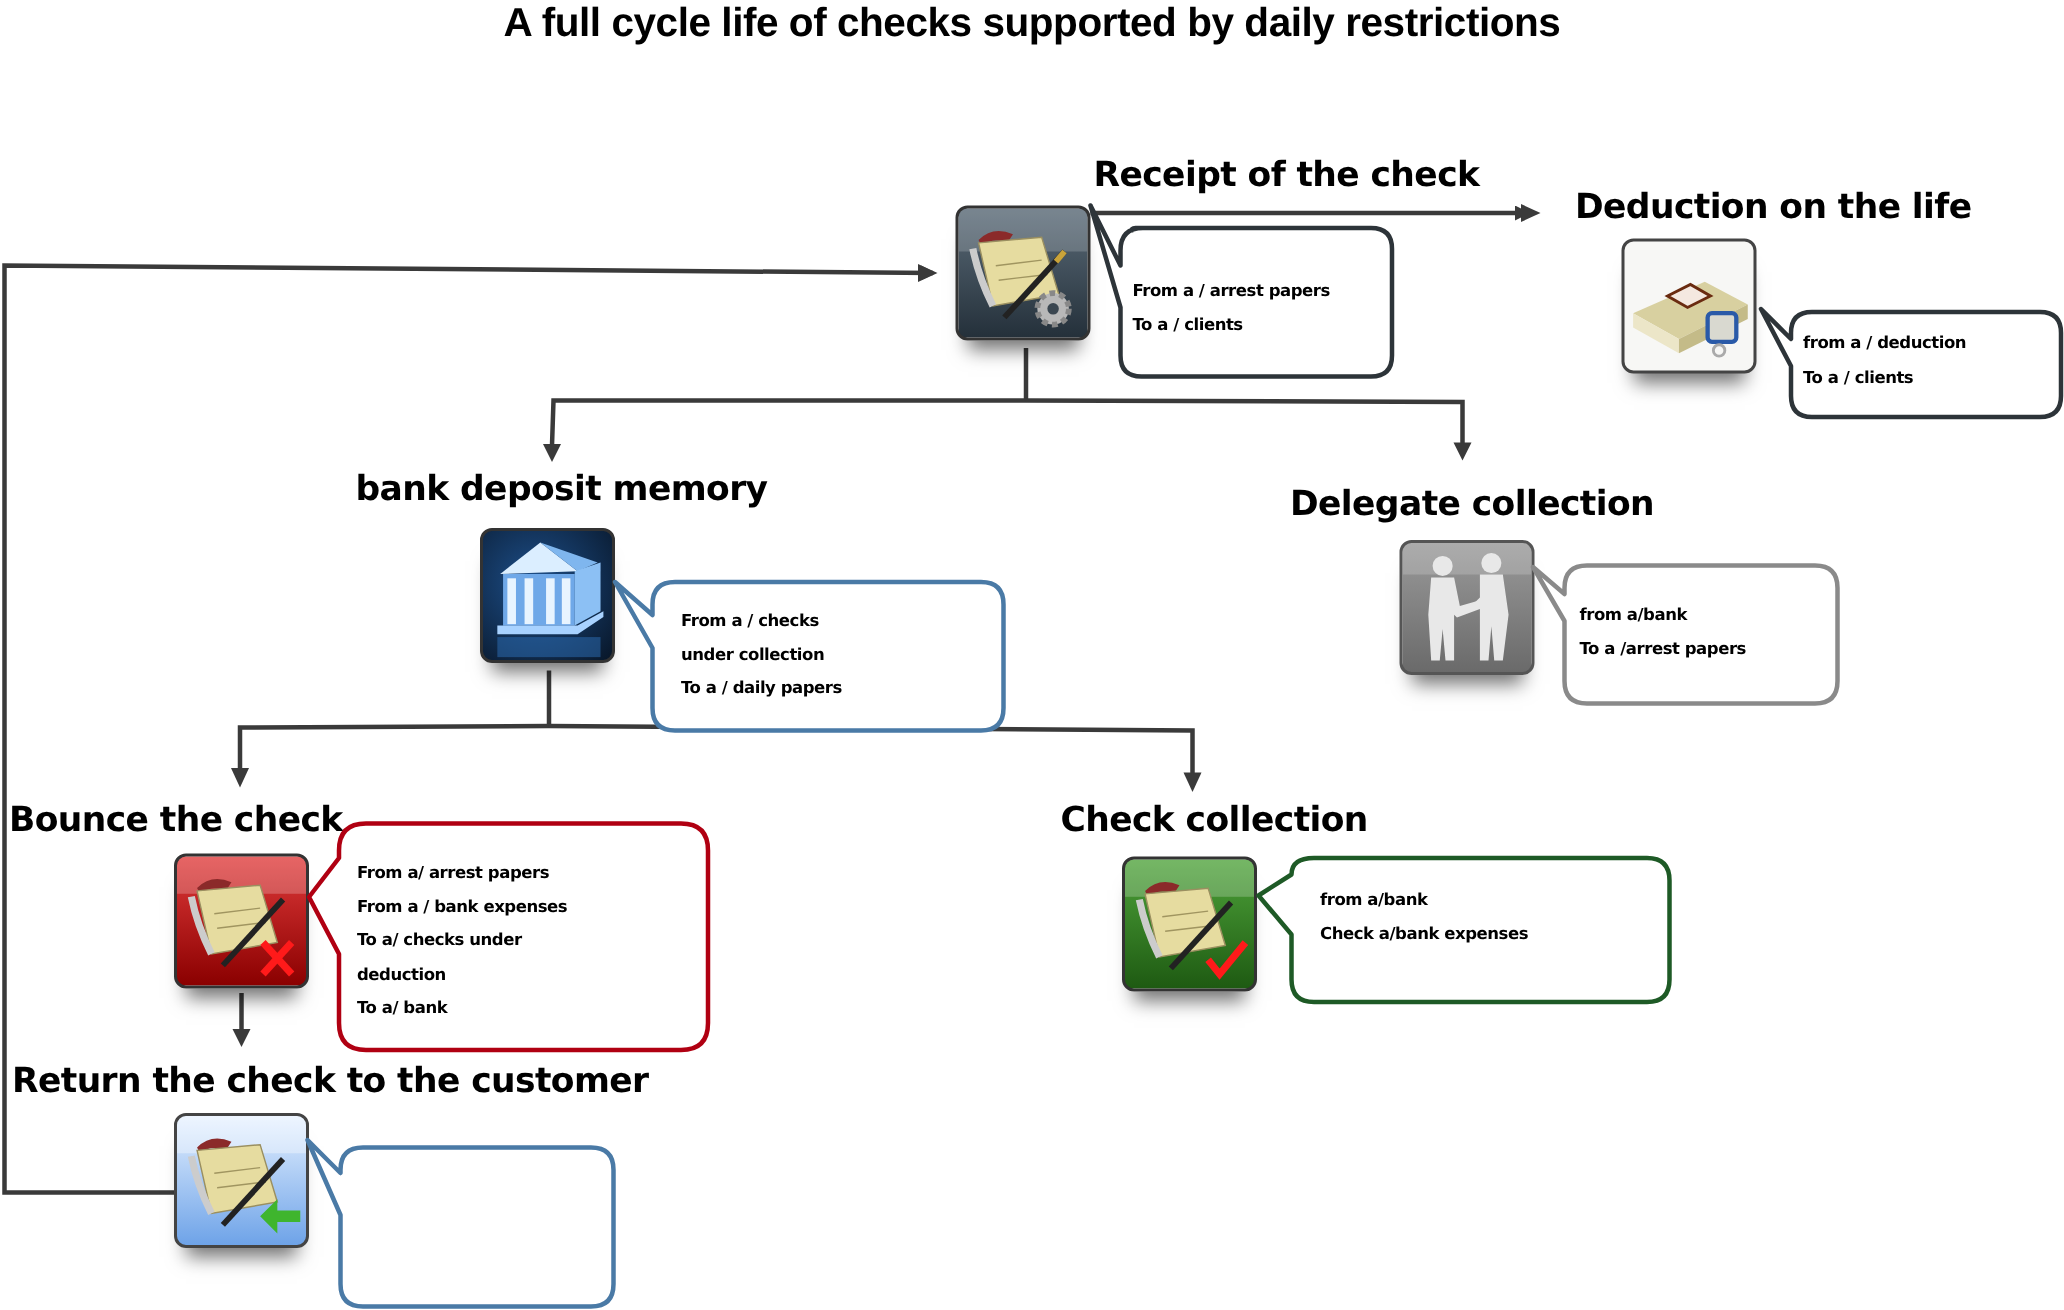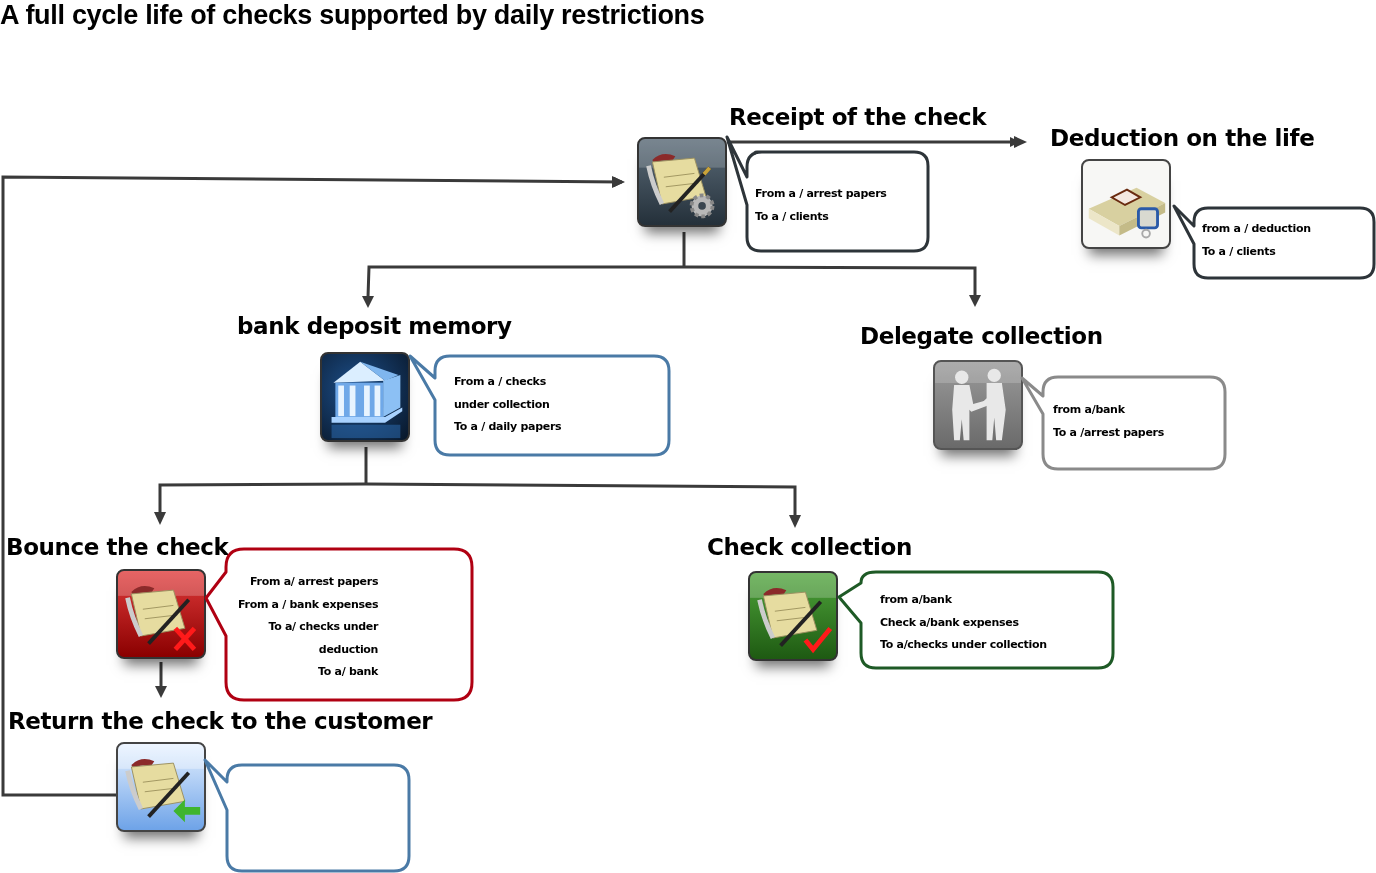--- a/index.html
+++ b/index.html
@@ -1,18 +1,18 @@
 <!DOCTYPE html>
 <html><head>
 <meta charset="utf-8">
 <style>
   html, body { margin: 0; padding: 0; background: #ffffff; }
   body { width: 1376px; height: 873px; position: relative; overflow: hidden;
          font-family: "DejaVu Sans", "Liberation Sans", sans-serif; color: #000; }
-  #title { position: absolute; left: 0; top: 0; width: 1376px; text-align: left;
+  #title { position: absolute; left: 0; top: 0; width: 1376px; text-align: center;
            font-family: "Liberation Sans", sans-serif; font-weight: bold; font-size: 27px;
            letter-spacing: -0.3px; line-height: 30px; }
   svg.connectors { position: absolute; left: 0; top: 0; width: 1376px; height: 873px; }
   .stage-title { position: absolute; font-weight: bold; font-size: 23px; white-space: nowrap;
                  font-family: "DejaVu Sans", sans-serif; letter-spacing: -0.4px; }
   .icon { position: absolute; width: 90px; height: 90px; border-radius: 8px;
           box-sizing: border-box; border: 2px solid #333; overflow: hidden;
           box-shadow: 0 14px 12px -8px rgba(0,0,0,0.55); }
   .icon svg { width: 100%; height: 100%; display: block; }
   .bubble { position: absolute; }
@@ -115,21 +115,21 @@
     <rect x="14" y="30" width="50" height="36" fill="#6fa8e8"></rect>
     <path d="M64,28 L82,22 L82,56 L64,66 Z" fill="#8cc0f4"></path>
     <rect x="17" y="33" width="6" height="32" fill="#e8f4ff"></rect>
       <rect x="29" y="33" width="6" height="32" fill="#e8f4ff"></rect>
     <rect x="44" y="33" width="6" height="32" fill="#e8f4ff"></rect>
       <rect x="55" y="33" width="6" height="32" fill="#e8f4ff"></rect>
     <path d="M10,66 L66,66 L84,56 L84,60 L66,72 L10,72 Z" fill="#a8d2ff"></path>
     <rect x="10" y="74" width="72" height="14" fill="#2e6fb8" opacity="0.5"></rect>
   </svg>
 </div>
-<div class="bubble" style="left:408px;top:352px;width:268px;height:108px;padding-left:12px;">
+<div class="bubble" style="left:408px;top:384px;width:268px;height:108px;padding-left:12px;">
   <svg width="268" height="108">
       <path d="M42,4 L246,4 q15,0 15,15 L261,88 q0,15 -15,15 L42,103 q-15,0 -15,-15 L27,48 L2,4 L27,26 L27,19 q0,-15 15,-15 Z" fill="#fff" stroke="#4a7aa6" stroke-width="3" stroke-linejoin="round"></path>
     </svg>
   <div class="text" style="left:46px;top:19px;">
     <div>From a / checks</div>
     <div>under collection</div>
     <div>To a / daily papers</div>
   </div>
 </div>
 
@@ -166,21 +166,21 @@
       <line x1="28" y1="50" x2="62" y2="46" stroke="#a09560"></line>
     <line x1="32" y1="76" x2="74" y2="30" stroke="#222" stroke-width="4"></line>
     <line x1="60" y1="60" x2="80" y2="82" stroke="#ff1a1a" stroke-width="5"></line>
     <line x1="80" y1="60" x2="60" y2="82" stroke="#ff1a1a" stroke-width="5"></line>
   </svg>
 </div>
 <div class="bubble" style="left:204px;top:546px;width:274px;height:160px;">
   <svg width="274" height="160">
       <path d="M40,3 L250,3 q18,0 18,18 L268,136 q0,18 -18,18 L40,154 q-18,0 -18,-18 L22,90 L2,52 L22,26 L22,21 q0,-18 18,-18 Z" fill="#fff" stroke="#b00012" stroke-width="3" stroke-linejoin="round"></path>
     </svg>
-  <div class="text" style="left:34px;top:25px;text-align:right;">
+  <div class="text" style="left:34px;top:25px;">
     <div>From a/ arrest papers</div>
     <div>From a / bank expenses</div>
     <div>To a/ checks under</div>
     <div>deduction</div>
     <div>To a/ bank</div>
   </div>
 </div>
 
 <div class="stage-title" style="left:707px;top:534px;">Check collection</div>
 <div class="icon" style="left:748px;top:571px;background:linear-gradient(#4ea33a,#1e5a12);">
@@ -195,21 +195,20 @@
     <polyline points="58,70 66,80 84,58" stroke="#ff1a1a" stroke-width="5" fill="none"></polyline>
   </svg>
 </div>
 <div class="bubble" style="left:836px;top:569px;width:284px;height:104px;">
   <svg width="284" height="104">
       <path d="M40,3 L262,3 q15,0 15,15 L277,84 q0,15 -15,15 L40,99 q-15,0 -15,-15 L25,54 L3,28 L25,14 q0,-11 15,-11 Z" fill="#fff" stroke="#1e5a26" stroke-width="3" stroke-linejoin="round"></path>
     </svg>
   <div class="text" style="left:44px;top:20px;">
     <div>from a/bank</div>
     <div>Check a/bank expenses</div>
-    <div>To a/checks under collection</div>
   </div>
 </div>
 
 <div class="stage-title" style="left:8px;top:708px;">Return the check to the customer</div>
 <div class="icon" style="left:116px;top:742px;background:linear-gradient(#e4f0ff,#6ea3e8);border-color:#444;">
   <svg viewBox="0 0 90 90">
     <rect x="0" y="0" width="90" height="26" fill="rgba(255,255,255,0.35)"></rect>
     <path d="M14,22 q10,-10 24,-4 l-4,6 q-10,-4 -18,2 Z" fill="#8b2a2a"></path>
     <path d="M14,24 L58,20 L70,60 L24,68 Z" fill="#e6dca0" stroke="#9a8f60" stroke-width="1"></path>
     <path d="M10,28 q4,20 14,40" stroke="#ccc" stroke-width="5" fill="none"></path>

